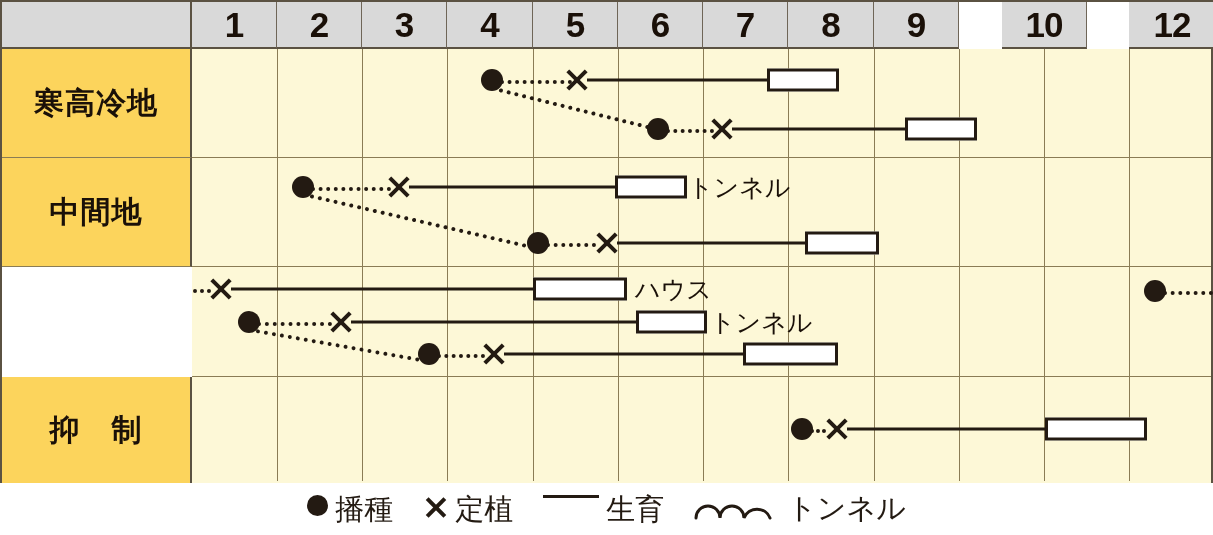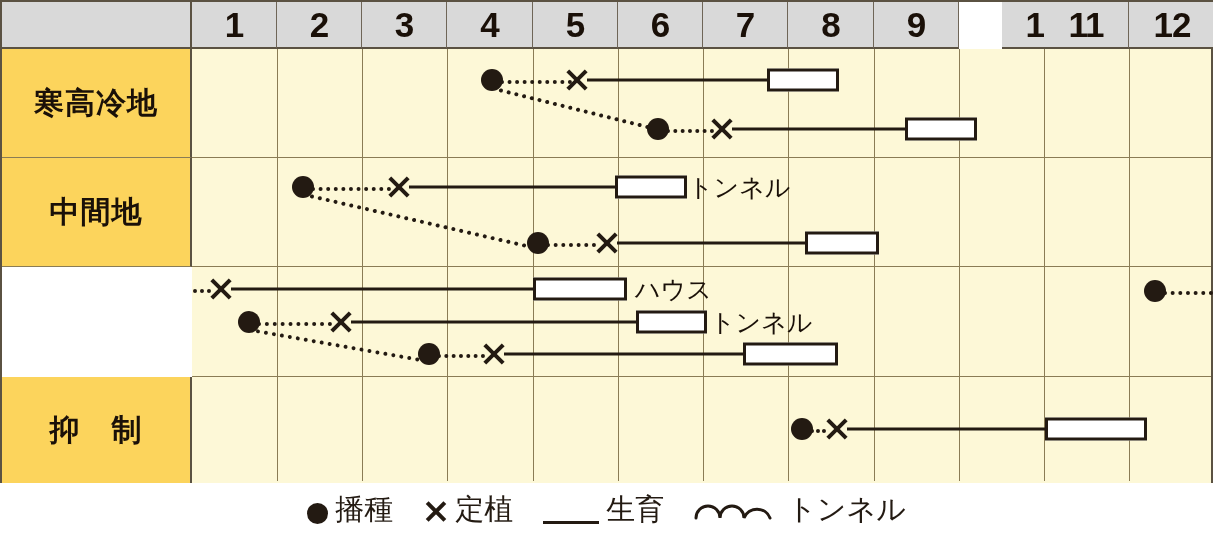--- a/index.html
+++ b/index.html
@@ -169,21 +169,21 @@
     top: 483px;
     width: 1213px;
     height: 52px;
     display: flex;
     align-items: center;
     justify-content: center;
     gap: 30px;
   }
   .legend-item {
     display: flex;
-    align-items: flex-end;
+    align-items: flex-start;
     gap: 7px;
   }
   .legend-text {
     font-size: 29px;
     font-weight: 500;
     color: #231a12;
     font-family: "DejaVu Sans", "Liberation Sans", sans-serif;
     line-height: 1;
   }
   .gly-dot {
@@ -233,21 +233,20 @@
       <div class="month-cell" style="left:190px;width:85px;">1</div>
       <div class="month-cell" style="left:275px;width:85px;">2</div>
       <div class="month-cell" style="left:360px;width:85px;">3</div>
       <div class="month-cell" style="left:445px;width:86px;">4</div>
       <div class="month-cell" style="left:531px;width:85px;">5</div>
       <div class="month-cell" style="left:616px;width:85px;">6</div>
       <div class="month-cell" style="left:701px;width:85px;">7</div>
       <div class="month-cell" style="left:786px;width:86px;">8</div>
       <div class="month-cell" style="left:872px;width:85px;">9</div>
       <div class="month-cell" style="left:1000px;width:85px;">10</div>
-      <div class="month-cell" style="left:1042px;width:85px;">11</div>
       <div class="month-cell last" style="left:1127px;width:86px;">12</div>
     </div>
 
     <div class="region-label" style="top:47px;height:109px;">寒高冷地</div>
     <div class="region-label" style="top:156px;height:109px;">中間地</div>
     <div class="region-label last" style="top:375px;height:106px;">抑　制</div>
 
     <div class="row-band" style="top:47px;height:109px;"></div>
     <div class="row-band" style="top:156px;height:109px;"></div>
     <div class="row-band" style="top:265px;height:110px;"></div>

